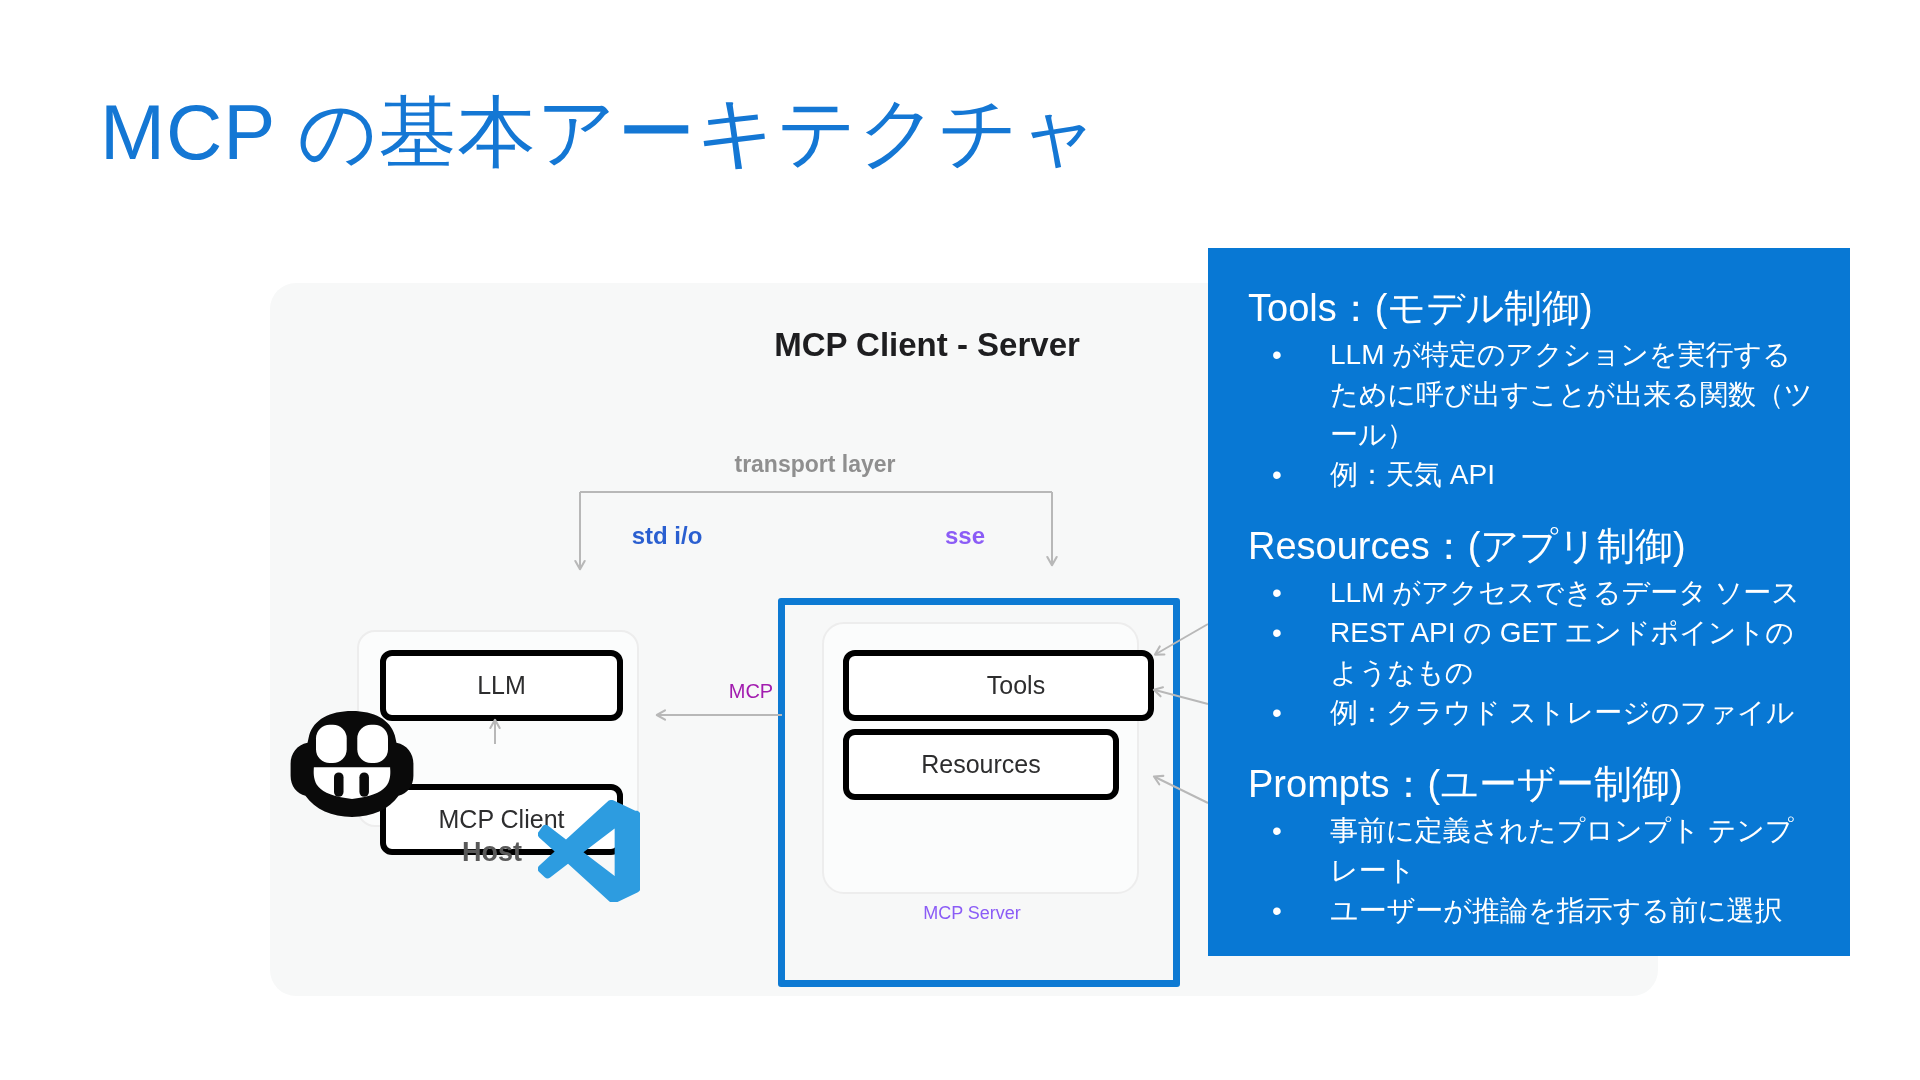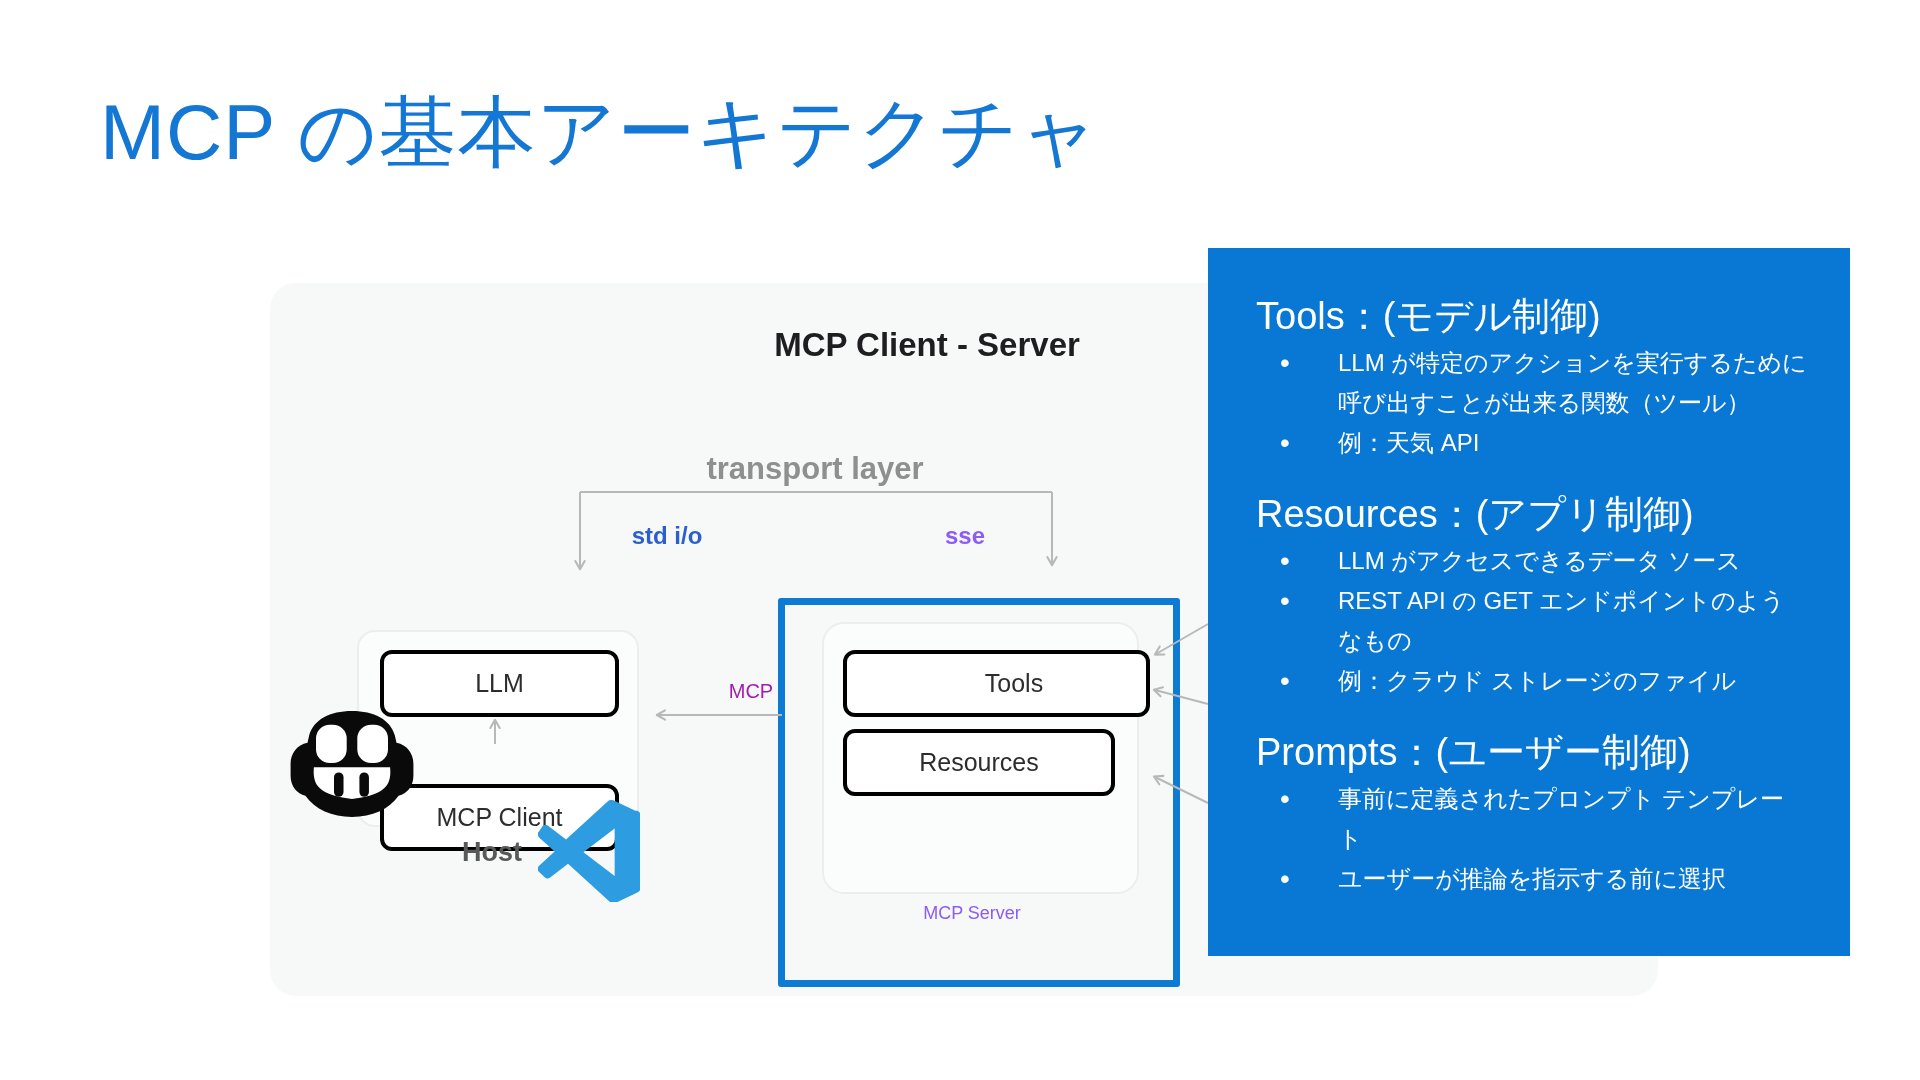--- a/index.html
+++ b/index.html
@@ -15,64 +15,64 @@
   }
   
   .diagram-panel{
     left:270px;top:283px;width:1388px;height:713px;background:#f7f8f8;border-radius:26px;
   }
   .diagram-title{
     left:727px;top:326px;width:400px;text-align:center;
     font-size:33px;font-weight:bold;color:#1e1e20;white-space:nowrap;
   }
   .lbl{white-space:nowrap;text-align:center;}
-  .transport-label{left:695px;top:451px;width:240px;font-size:31px;font-weight:bold;color:#8f8f8f;}
+  .transport-label{left:695px;top:451px;width:240px;font-size:23px;font-weight:bold;color:#8f8f8f;}
   .stdio-label{left:597px;top:522px;width:140px;font-size:24px;font-weight:bold;color:#2a5fd0;}
   .sse-label{left:895px;top:522px;width:140px;font-size:24px;font-weight:bold;color:#8b5cf6;}
   .mcp-label{left:691px;top:680px;width:120px;font-size:20px;color:#a21caf;}
   .host-label{left:432px;top:837px;width:120px;font-size:27px;font-weight:bold;color:#595959;}
   .server-label{left:852px;top:903px;width:240px;font-size:18px;font-weight:normal;color:#8b5cf6;}
   
   .soft-container{
     background:#fbfcfc;border:2px solid #ededed;border-radius:18px;
   }
   .host-container{left:357px;top:630px;width:278px;height:193px;}
   .server-inner{left:822px;top:622px;width:313px;height:268px;border-radius:22px;}
   .server-box{
     left:778px;top:598px;width:388px;height:375px;
     border:7px solid #0d7ad3;border-radius:3px;background:transparent;
   }
   .node-box{
-    background:#ffffff;border:4px solid #000000;border-radius:12px;
+    background:#ffffff;border:6px solid #000000;border-radius:12px;
     display:flex;align-items:center;justify-content:center;
     font-size:25px;color:#2d2d2e;
   }
   .llm-box{left:380px;top:650px;width:231px;height:59px;}
   .client-box{left:380px;top:743px;width:231px;height:59px;margin-top:41px;}
   .tools-box{left:843px;top:650px;width:264px;height:59px;padding-left:35px;}
   .resources-box{left:843px;top:729px;width:264px;height:59px;}
   .prompts-box{left:843px;top:808px;width:264px;height:59px;}
   
   .lines-svg{left:0;top:0;width:1920px;height:1080px;pointer-events:none;z-index:3;}
   
   .copilot-icon{left:288px;top:710px;width:128px;height:108px;z-index:4;}
   .vscode-icon{left:538px;top:800px;width:102px;height:102px;z-index:4;}
   
   .info-panel{
     left:1208px;top:248px;width:642px;height:708px;background:#0878d4;color:#ffffff;
     z-index:5;box-sizing:border-box;padding:28px 26px 0 30px;
   }
-  .panel-section{margin:16px;}
+  .panel-section{margin:8px;}
   .panel-section.mt{margin-top:27px;}
   .panel-heading{
     font-size:38px;line-height:48px;font-weight:400;margin:0 0 3px 2px;white-space:nowrap;
   }
   .panel-bullets{list-style:none;margin:0;padding:0;}
   .panel-bullets li{
-    position:relative;padding-left:84px;font-size:24px;line-height:40px;font-weight:400;
+    position:relative;padding-left:84px;font-size:28px;line-height:40px;font-weight:400;
   }
   .panel-bullets li::before{
     content:"\2022";position:absolute;left:26px;top:0;font-size:28px;
   }
 </style>
 </head>
 <body>
 
 <div class="stage">
 

